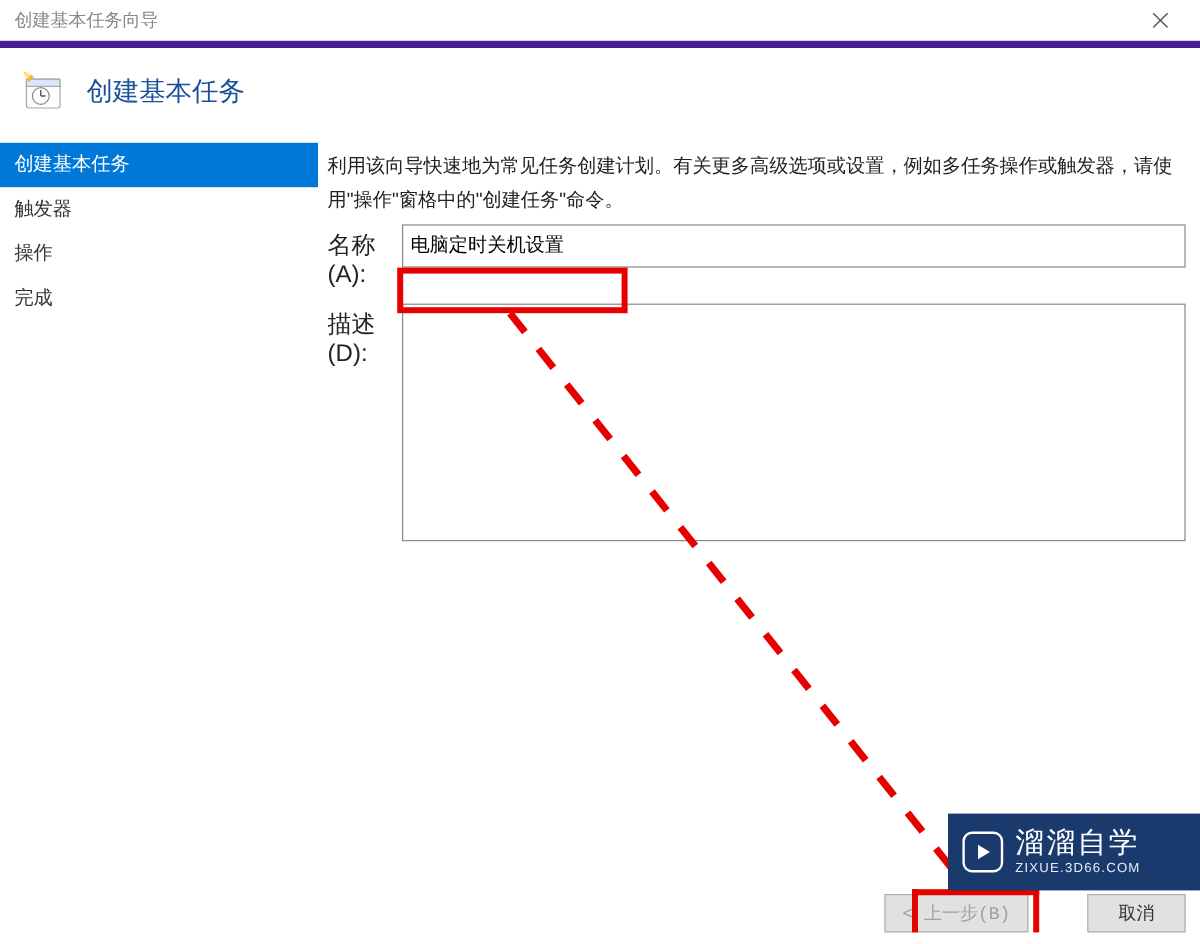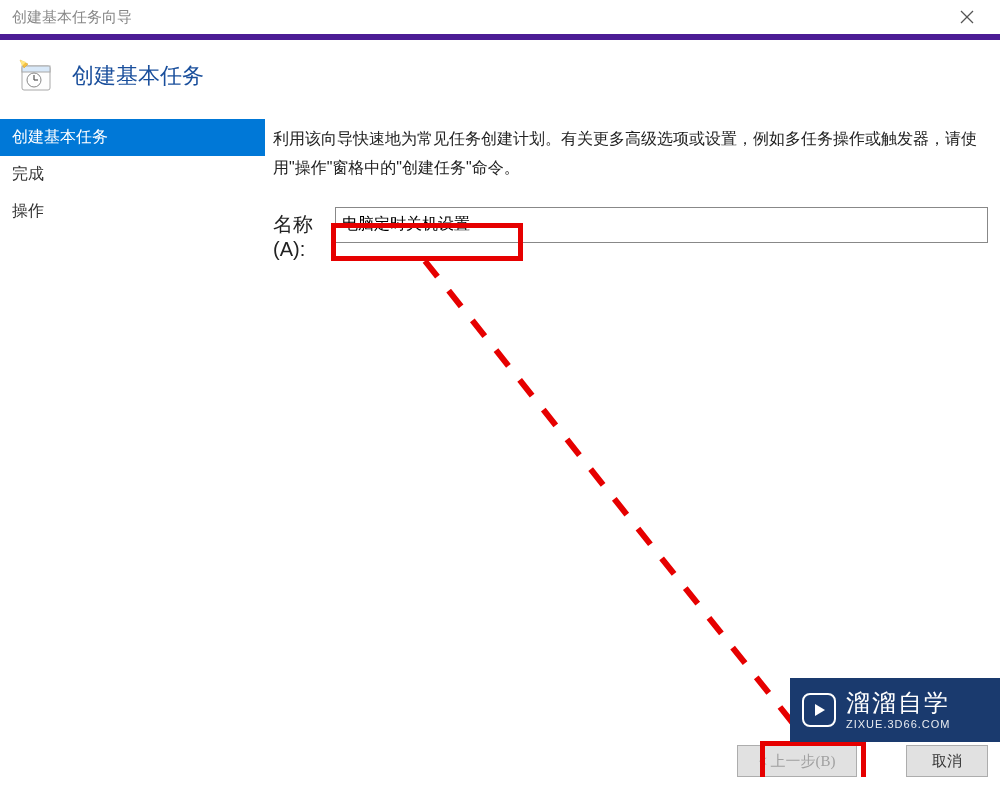--- a/index.html
+++ b/index.html
@@ -72,21 +72,21 @@
       color: #fff;
     }
     .main {
       flex: 1;
       padding: 6px 12px 0 8px;
     }
     .intro-text {
       font-size: 16px;
       color: #222;
       line-height: 1.8;
-      margin-bottom: 24px;
+      margin-bottom: 4px;
     }
     .form-row {
       display: flex;
       align-items: flex-start;
       margin-bottom: 12px;
     }
     .form-label {
       width: 62px;
       font-size: 20px;
       color: #222;
@@ -120,21 +120,21 @@
     }
     .btn {
       min-width: 120px;
       height: 32px;
       border: 1px solid #adadad;
       background: #e1e1e1;
       font-size: 15px;
       color: #333;
       cursor: pointer;
       padding: 0 14px;
-      font-family: Liberation Serif, serif;
+      font-family: Liberation Mono, monospace;
     }
     .btn.disabled {
       color: #a0a0a0;
       cursor: default;
     }
     .btn.default {
       border: 2px solid #0078d7;
     }
     .btn.cancel {
       min-width: 82px;
@@ -237,33 +237,40 @@
   </svg>
   <span class="header-title">创建基本任务</span>
 </div>
 
 <div class="content-area">
   <div class="sidebar">
     <div class="sidebar-item active">
       <span>创建基本任务</span>
     </div>
     <div class="sidebar-item">
-      <span>完成</span>
+      <span>触发器</span>
     </div>
     <div class="sidebar-item">
       <span>操作</span>
+    </div>
+    <div class="sidebar-item">
+      <span>完成</span>
     </div>
   </div>
 
   <div class="main">
     <div class="intro-text">利用该向导快速地为常见任务创建计划。有关更多高级选项或设置，例如多任务操作或触发器，请使用"操作"窗格中的"创建任务"命令。</div>
     <div class="form-row">
       <div class="form-label">名称(A):</div>
       <input class="text-input" type="text" value="电脑定时关机设置" style="">
     </div>
+    <div class="form-row">
+      <div class="form-label">描述(D):</div>
+      <textarea class="textarea-input" style=""></textarea>
+    </div>
   </div>
 </div>
 
 <div class="button-bar">
   <button class="btn disabled">&lt; 上一步(B)</button>
   <button class="btn cancel">取消</button>
 </div>
 
 <div class="highlight-box highlight-input"></div>
 

